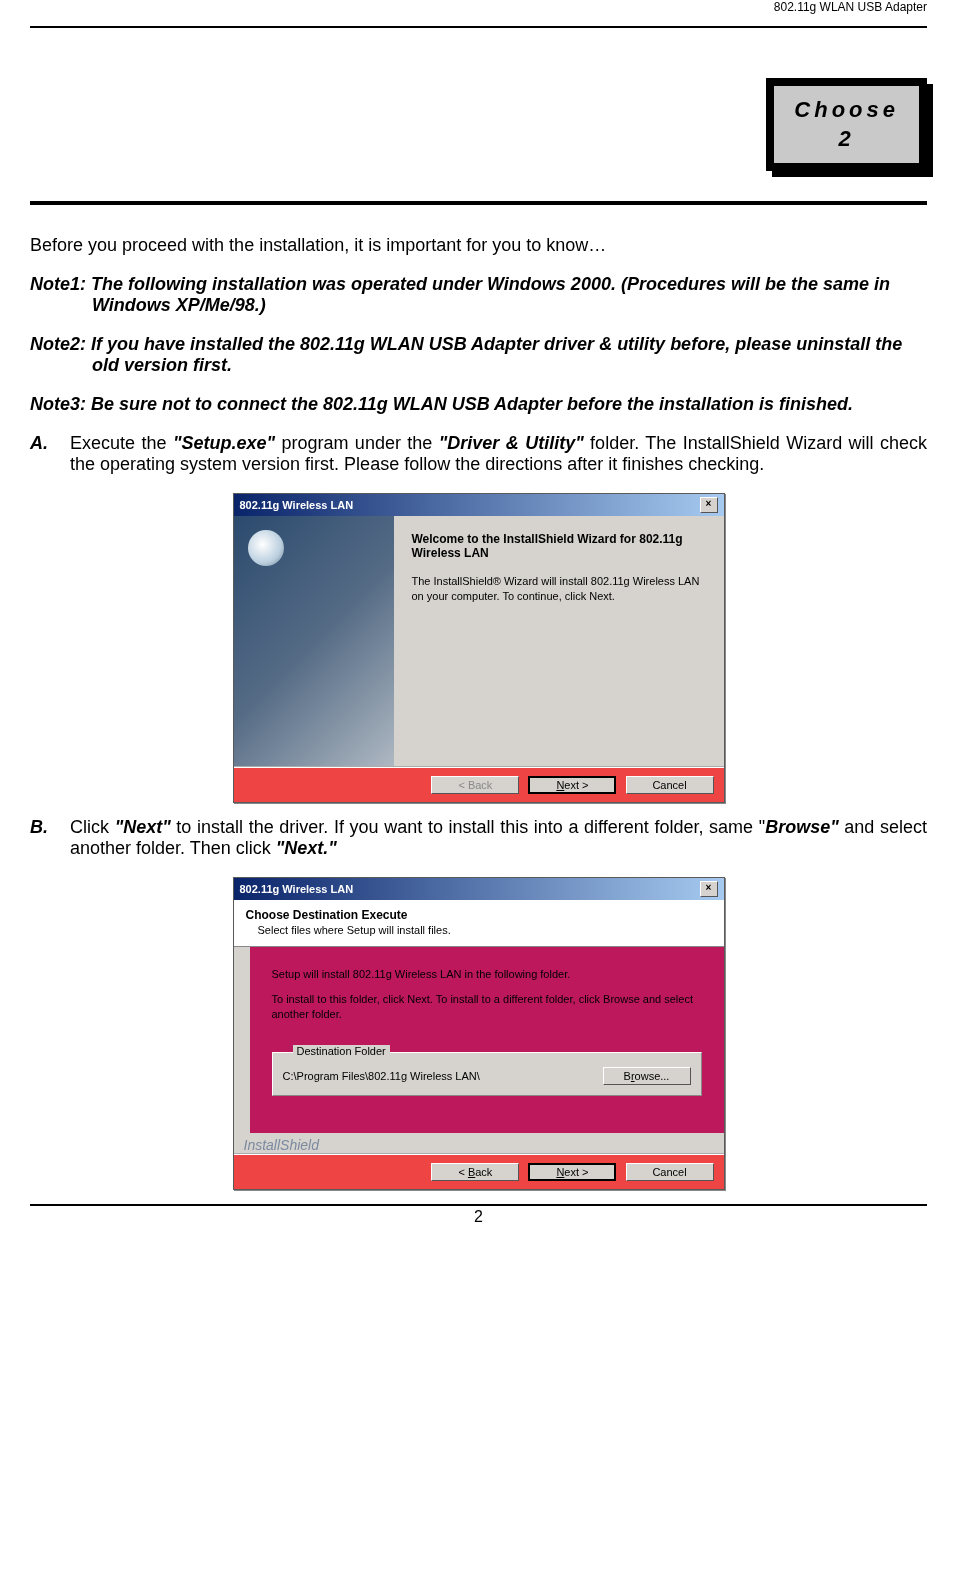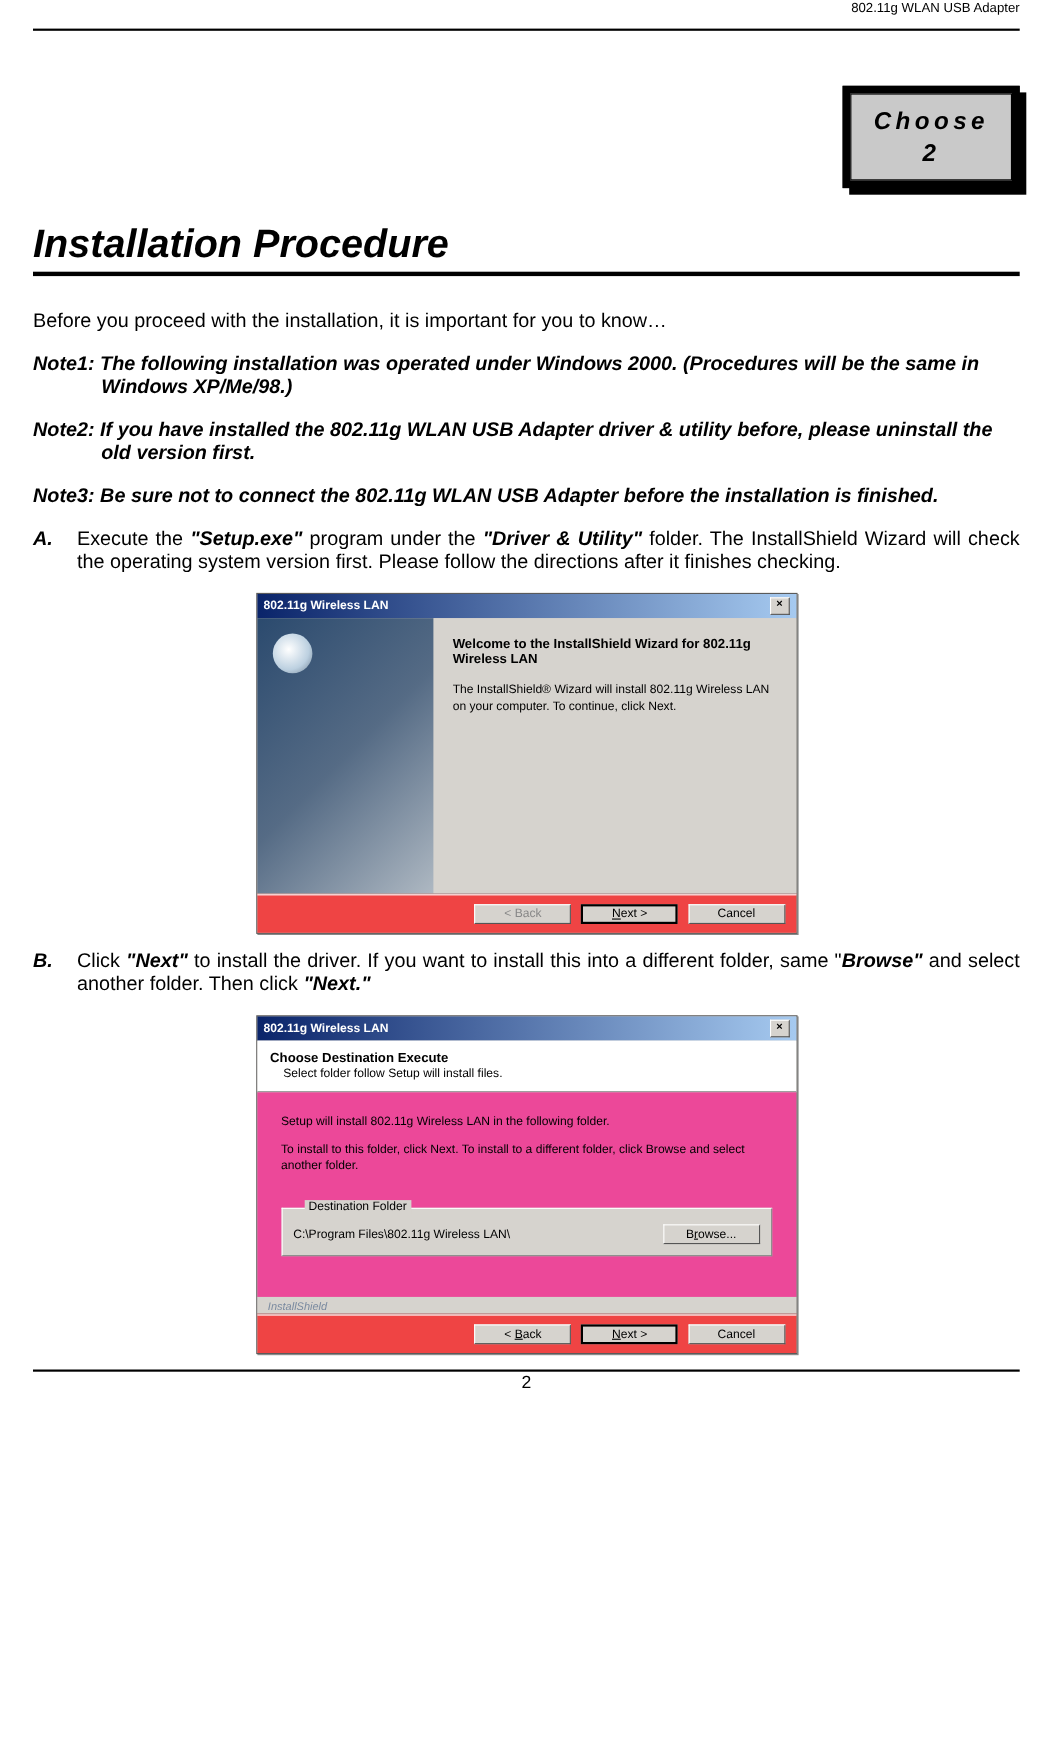--- a/index.html
+++ b/index.html
@@ -189,23 +189,24 @@
     font-weight: bold;
     font-size: 12px;
   }
   .dlg-head-white .h-sub {
     font-size: 11px;
     padding-left: 12px;
     margin-top: 2px;
   }
   .dlg-body-b {
     padding: 14px 22px 2px 22px;
-    background: #ec4899;
+    background: #be185d;
     min-height: 170px;
     position: relative;
+    margin-left: 16px;
   }
   .dlg-body-b p {
     margin: 6px 0 10px 0;
     font-size: 11px;
     line-height: 1.35;
   }
   .dest-frame {
     border: 1px solid #888;
     border-top-color: #fff;
     border-left-color: #fff;
@@ -224,21 +225,21 @@
   }
   .dest-row {
     display: flex;
     justify-content: space-between;
     align-items: center;
   }
   .dest-path {
     font-size: 11px;
   }
   .brand-small {
-    font-size: 10px;
+    font-size: 14px;
     color: #7a8aa0;
     padding: 4px 10px 0 10px;
     font-style: italic;
     background: #d6d3ce;
   }
   .page-number {
     text-align: center;
     font-size: 16px;
     border-top: 2px solid #000;
     margin-top: 6px;
@@ -255,21 +256,20 @@
 
   <div class="chapter-box-wrap">
     <div class="chapter-box-outer">
       <div class="chapter-box">
         <span>Choose</span><br>
         <span>2</span>
       </div>
     </div>
   </div>
 
-  <h1 class="title">Installation Procedure</h1>
   <div class="thick-rule"></div>
 
   <p class="intro">Before you proceed with the installation, it is important for you to know…</p>
 
   <p class="note">Note1: The following installation was operated under Windows 2000.  (Procedures will be the same in Windows XP/Me/98.)</p>
   <p class="note">Note2: If you have installed the 802.11g WLAN USB Adapter driver &amp; utility before, please uninstall the old version first.</p>
   <p class="note">Note3: Be sure not to connect the 802.11g WLAN USB Adapter before the installation is finished.</p>
 
   <div class="step">
     <div class="step-letter">A.</div>
@@ -309,21 +309,21 @@
   </div>
 
   <div class="dialog-wrap">
     <div class="dialog">
       <div class="dlg-titlebar">
         <span>802.11g Wireless LAN</span>
         <span class="dlg-close">×</span>
       </div>
       <div class="dlg-head-white">
         <div class="h-title">Choose Destination Execute</div>
-        <div class="h-sub">Select folder follow Setup will install files.</div>
+        <div class="h-sub">Select files where Setup will install files.</div>
       </div>
       <div class="dlg-body-b">
         <p>Setup will install 802.11g Wireless LAN in the following folder.</p>
         <p>To install to this folder, click Next. To install to a different folder, click Browse and select another folder.</p>
         <div class="dest-frame">
           <div class="dest-frame-label">Destination Folder</div>
           <div class="dest-row">
             <span class="dest-path">C:\Program Files\802.11g Wireless LAN\</span>
             <span class="dlg-btn">B<span class="u">r</span>owse...</span>
           </div>

